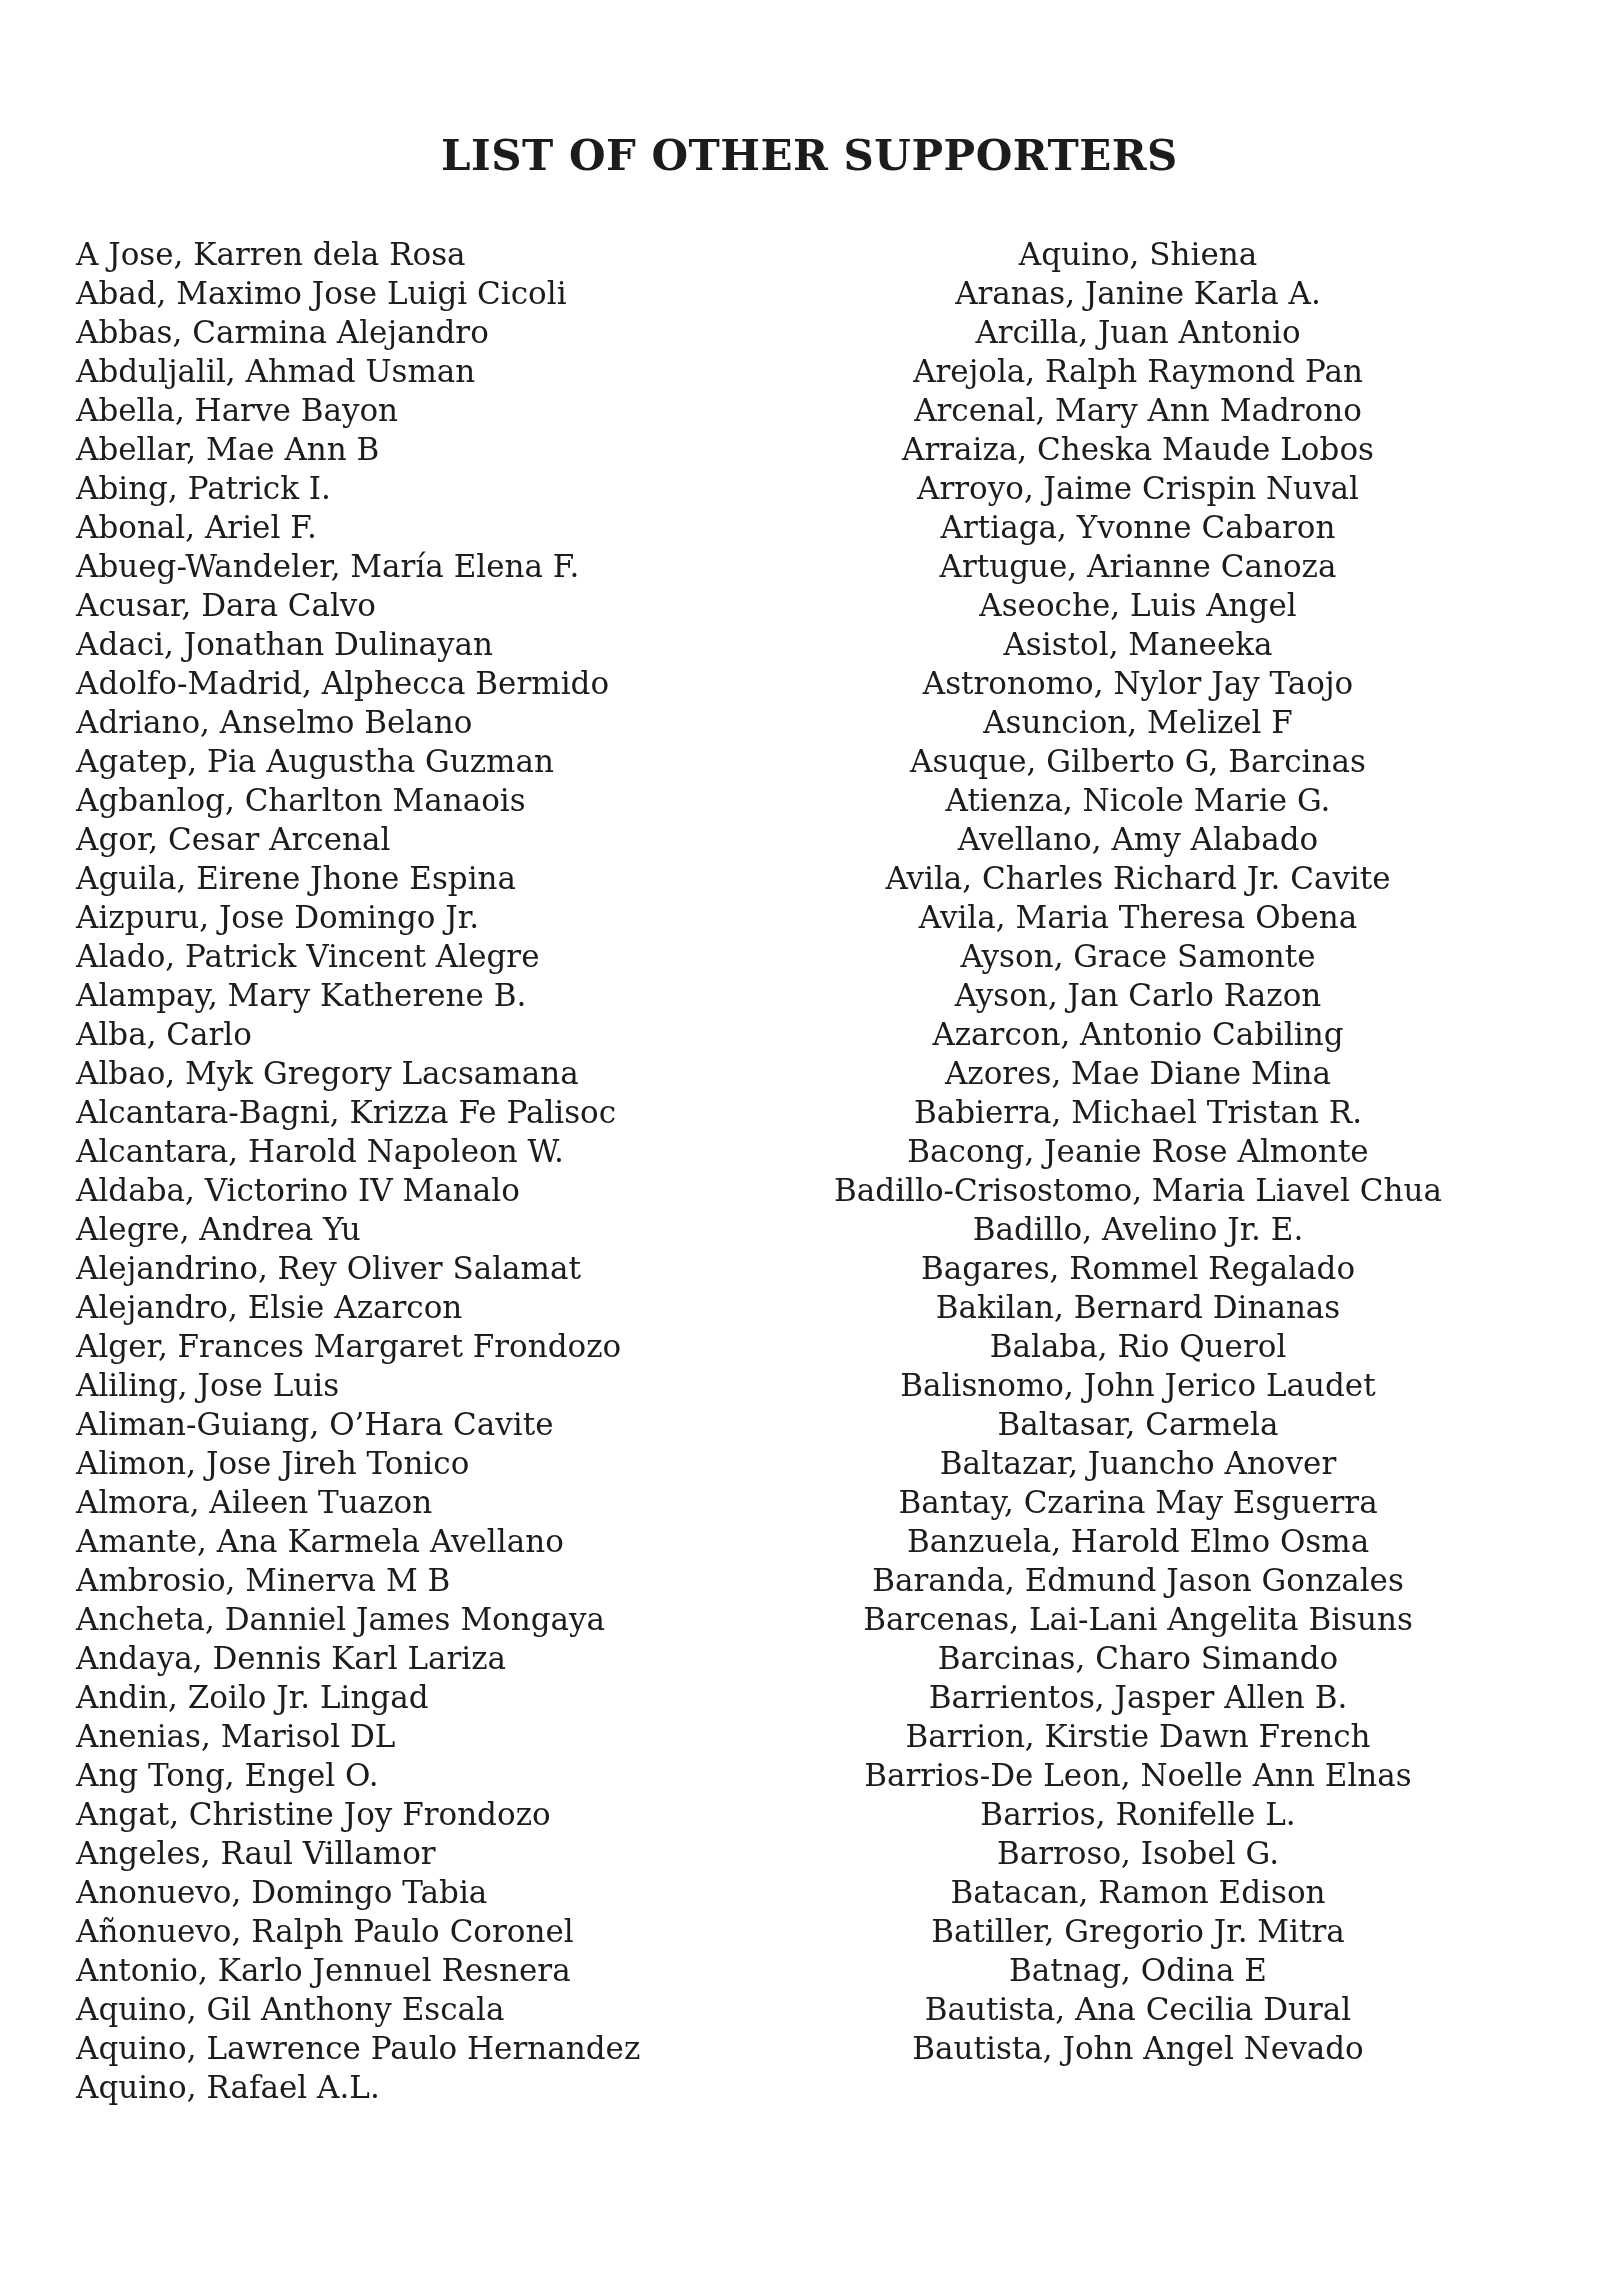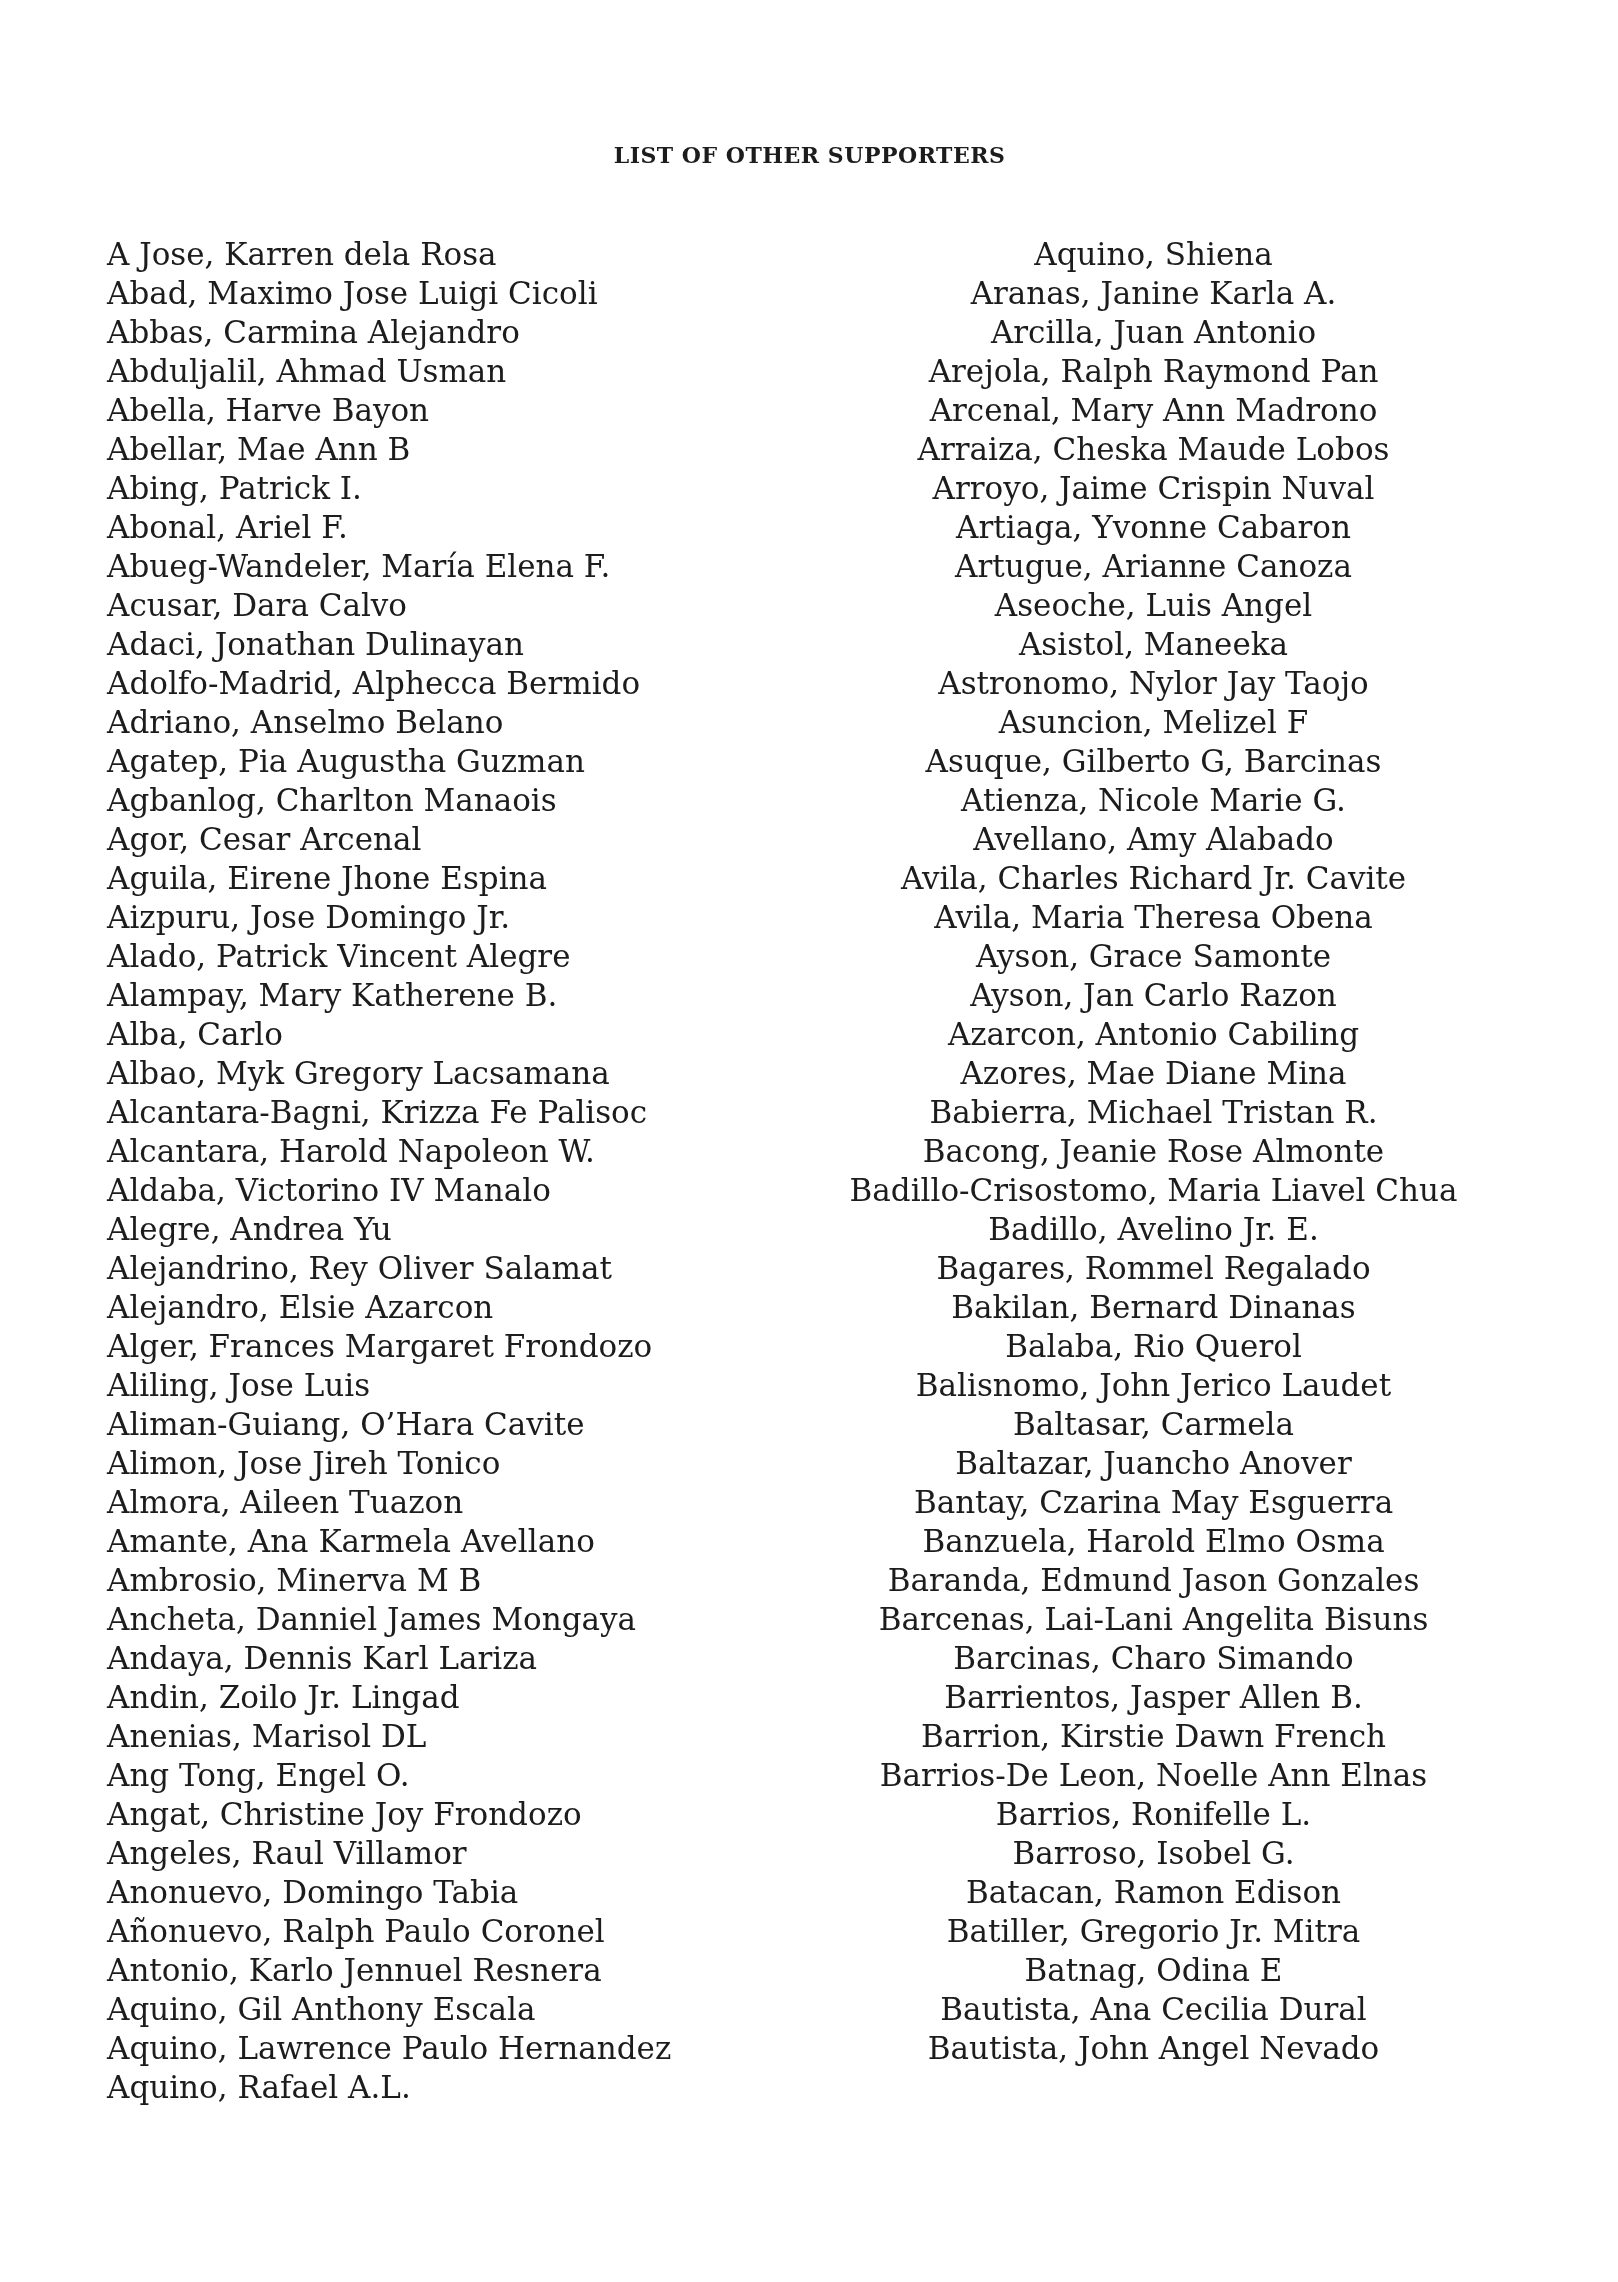--- a/index.html
+++ b/index.html
@@ -9,30 +9,30 @@
     width: 1619px;
     height: 2282px;
     background: #ffffff;
     overflow: hidden;
     font-family: "DejaVu Serif", "Liberation Serif", serif;
     color: #1c1c1c;
   }
   .title {
     margin-top: 133px;
     text-align: center;
-    font-size: 22px;
+    font-size: 42px;
     font-weight: bold;
     letter-spacing: 0.5px;
     line-height: 45px;
   }
   .columns {
     display: flex;
     flex-direction: row;
     margin-top: 57px;
-    padding-left: 107px;
+    padding-left: 76px;
     padding-right: 117px;
   }
   .column { flex: none; }
   .column.left  { width: 698px; }
   .column.right { flex: 1; text-align: center; }
   .name-line {
     font-size: 31px;
     line-height: 39px;
     white-space: nowrap;
   }

